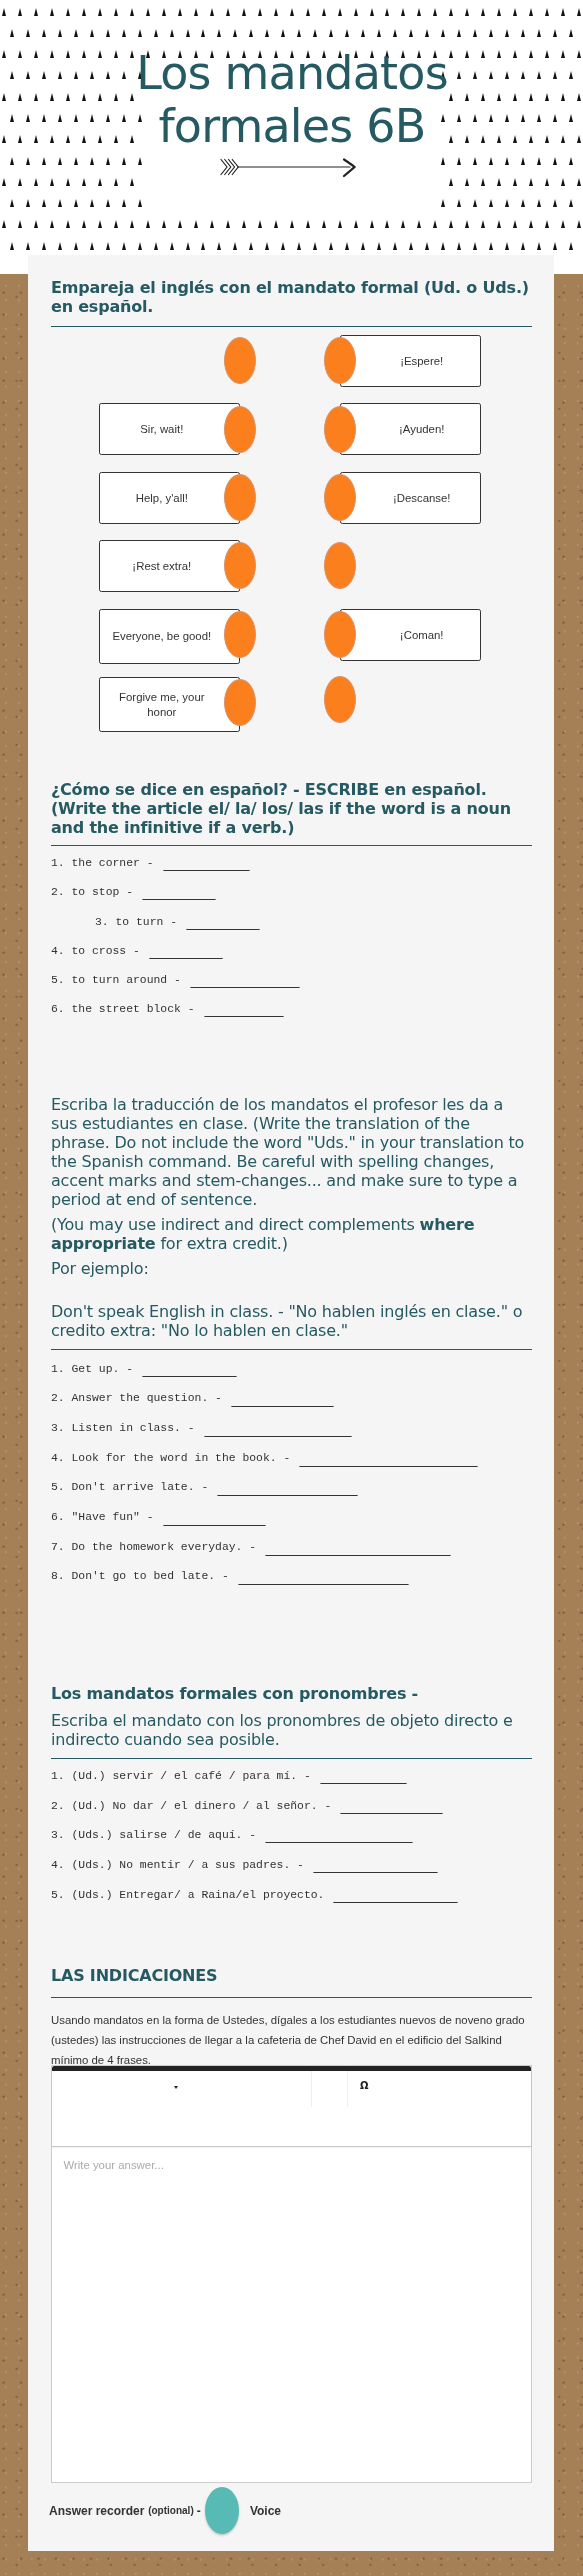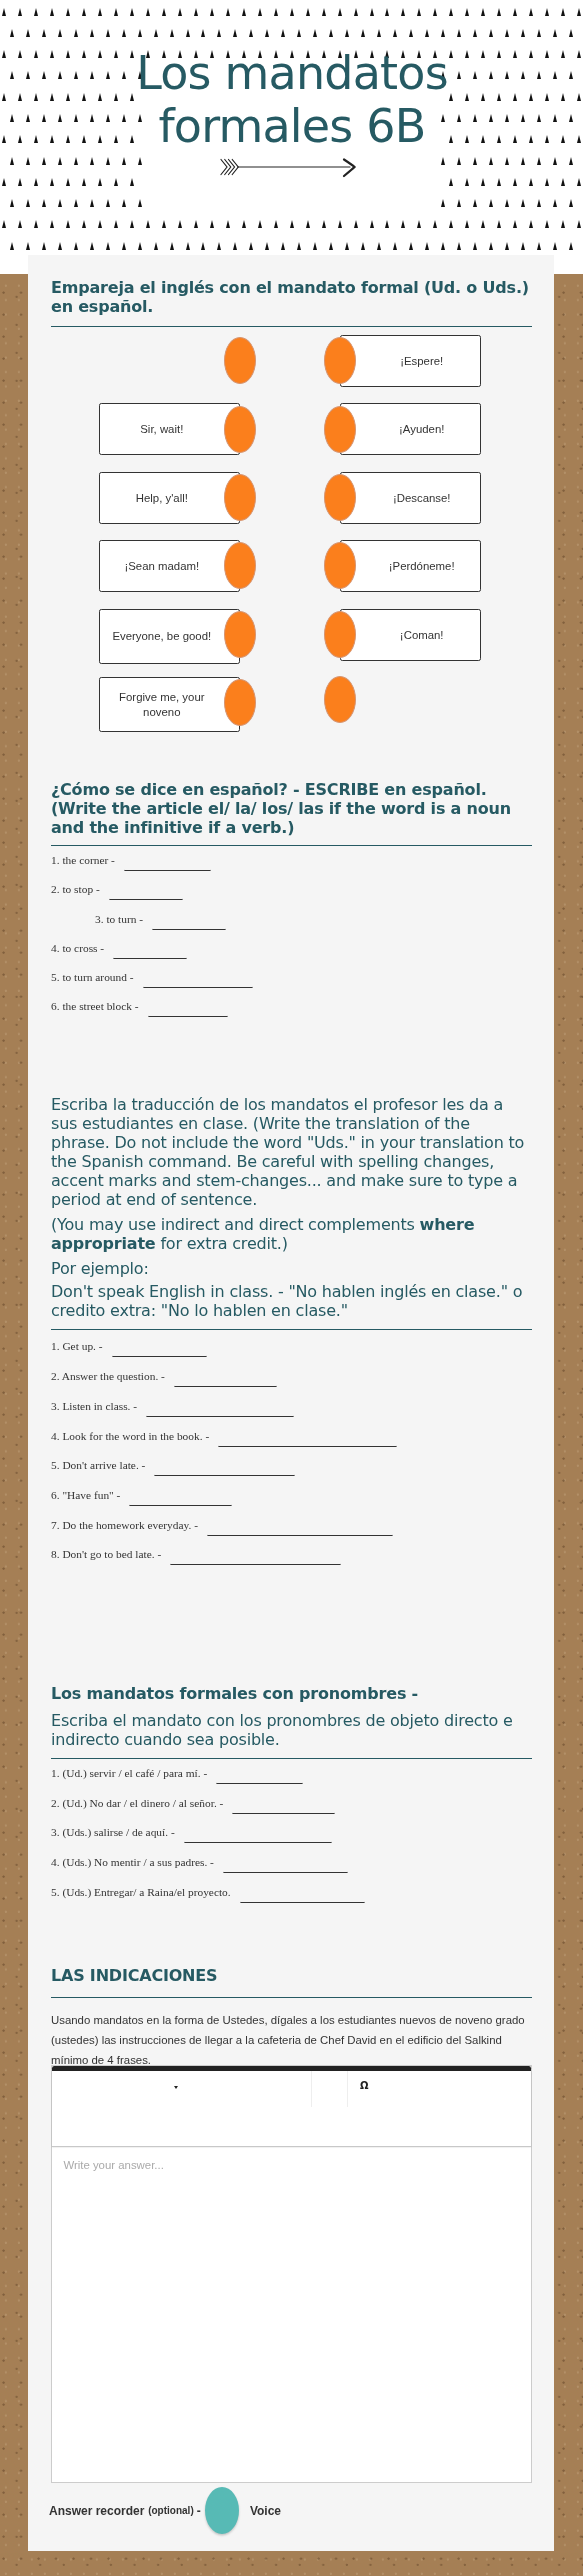--- a/index.html
+++ b/index.html
@@ -75,23 +75,23 @@
   }
   .match-box.left { padding-right: 23px; padding-left: 7.6px; }
   .match-box.right { padding-left: 30px; padding-right: 7.6px; }
   .dot {
     position: absolute; width: 32px; height: 47px; border-radius: 50%;
     background: #fb7f1c; border: 1.5px solid #d69470;
     box-sizing: border-box;
   }
   .fill-row {
     position: absolute; left: 0;
-    font-family: Liberation Serif, serif;
+    font-family: Liberation Mono, monospace;
     font-size: 11.4px; color: #333; white-space: nowrap;
-    display: flex; align-items: flex-start;
+    display: flex; align-items: center;
   }
   .blank {
     display: inline-block; height: 0.8px; border-bottom: 0.8px solid #333;
     margin-left: 9px; margin-top: 15px;
     border-radius: 0 0 1.5px 1.5px;
   }
   .body-text {
     font-family: "Liberation Sans", sans-serif;
     font-size: 11.8px; line-height: 16.7px; color: #333;
   }
@@ -634,29 +634,28 @@
       <div class="match-box right" style="left: 312px; top: 80px; height: 52px;">¡Espere!</div>
       <div class="dot" style="left: 296px; top: 82px;"></div>
       <div class="match-box left" style="left: 71px; top: 148px; height: 52px;">Sir, wait!</div>
       <div class="dot" style="left: 196px; top: 151px;"></div>
       <div class="match-box right" style="left: 312px; top: 148px; height: 52px;">¡Ayuden!</div>
       <div class="dot" style="left: 296px; top: 151px;"></div>
       <div class="match-box left" style="left: 71px; top: 217px; height: 52px;">Help, y'all!</div>
       <div class="dot" style="left: 196px; top: 219px;"></div>
       <div class="match-box right" style="left: 312px; top: 217px; height: 52px;">¡Descanse!</div>
       <div class="dot" style="left: 296px; top: 219px;"></div>
-      <div class="match-box left" style="left: 71px; top: 285px; height: 52px;">¡Sean madam!</div>
+      <div class="match-box left" style="left: 71px; top: 285px; height: 52px;">¡Rest extra!</div>
       <div class="dot" style="left: 196px; top: 287px;"></div>
-      <div class="match-box right" style="left: 312px; top: 285px; height: 52px;">¡Perdóneme!</div>
       <div class="dot" style="left: 296px; top: 287px;"></div>
       <div class="match-box left" style="left: 71px; top: 354px; height: 55px;">Everyone, be good!</div>
       <div class="dot" style="left: 196px; top: 356px;"></div>
       <div class="match-box right" style="left: 312px; top: 354px; height: 52px;">¡Coman!</div>
       <div class="dot" style="left: 296px; top: 356px;"></div>
-      <div class="match-box left" style="left: 71px; top: 422px; height: 55px;">Forgive me, your noveno</div>
+      <div class="match-box left" style="left: 71px; top: 422px; height: 55px;">Forgive me, your honor</div>
       <div class="dot" style="left: 196px; top: 424px;"></div>
       <div class="dot" style="left: 296px; top: 421px;"></div>
     </div>
 
   <div class="section" style="top:525px;">
     <h2 class="sec-title">¿Cómo se dice en español? - ESCRIBE en español. (Write the article el/ la/ los/ las if the word is a noun and the infinitive if a verb.)</h2>
     <div class="hr" style="margin-top:7.6px;"></div>
     <div id="vocab-list" style="position:relative;height:182px;">
         <div class="fill-row" style="top: 9px;">
           <span>1. the corner -</span>
@@ -681,21 +680,21 @@
         <div class="fill-row" style="top: 155px;">
           <span>6. the street block -</span>
           <span class="blank" contenteditable="true" style="width: 80px;"></span>
         </div>
       </div>
   </div>
 
   <div class="section" style="top:840px;">
     <p class="sec-title" style="margin-bottom:6px;">Escriba la traducción de los mandatos el profesor les da a sus estudiantes en clase. (Write the translation of the phrase. Do not include the word "Uds." in your translation to the Spanish command. Be careful with spelling changes, accent marks and  stem-changes... and make sure to type a period at end of sentence.</p>
     <p class="sec-title" style="margin-bottom:6px;"><span>(You may use indirect and direct complements </span><b>where appropriate</b><span> for extra credit.)</span></p>
-    <p class="sec-title" style="margin-bottom:4px;">Por ejemplo:</p>
+    <p class="sec-title" style="margin-bottom:24px;">Por ejemplo:</p>
     <p class="sec-title">Don't speak English in class. - "No hablen inglés en clase." o  credito extra: "No lo hablen en clase."</p>
     <div class="hr" style="margin-top:9px;"></div>
     <div id="plural-list" style="position:relative;height:243px;">
         <div class="fill-row" style="top: 10.6px;">
           <span>1. Get up. -</span>
           <span class="blank" contenteditable="true" style="width: 95px;"></span>
         </div>
         <div class="fill-row" style="top: 40px;">
           <span>2. Answer the question. -</span>
           <span class="blank" contenteditable="true" style="width: 103px;"></span>

